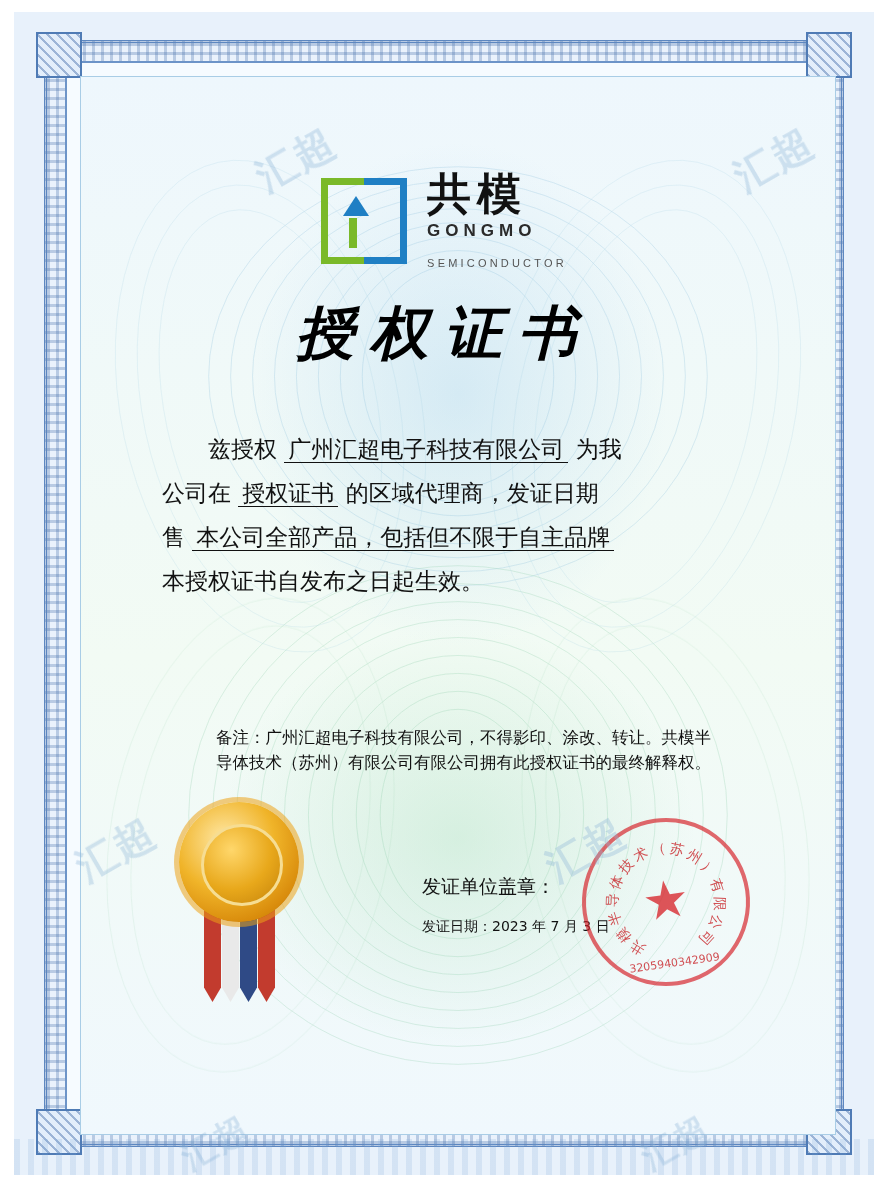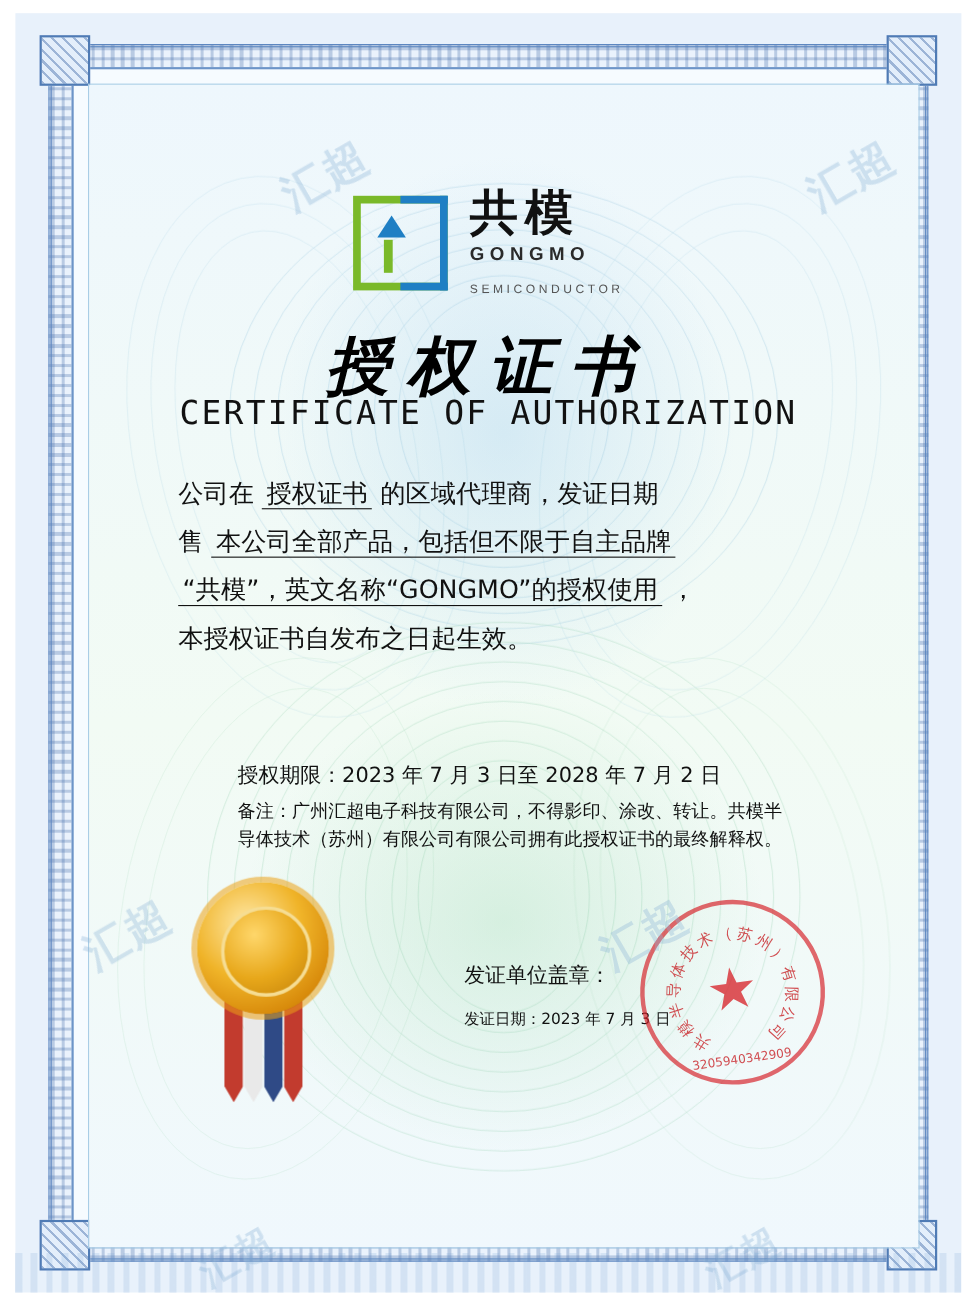--- a/index.html
+++ b/index.html
@@ -429,40 +429,39 @@
         <div class="bar"></div>
       </div>
       <div class="logo-text">
         <div class="logo-cn">共模</div>
         <div class="logo-en">GONGMO</div>
         <div class="logo-sub">SEMICONDUCTOR</div>
       </div>
     </div>
 
     <div class="title-cn">授权证书</div>
-    <div class="title-en">CERTIFICATE OF AUTHORIZATION</div>
 
     <div class="body-block">
+      <div class="body-line line-1">
+        <span>兹授权</span>
+        <span class="ul">广州汇超电子科技有限公司</span>
+        <span>为我</span>
+      </div>
       <div class="body-line">
         <span>公司在</span>
         <span class="ul">授权证书</span>
         <span>的区域代理商，发证日期</span>
       </div>
       <div class="body-line">
         <span>售</span>
         <span class="ul">本公司全部产品，包括但不限于自主品牌</span>
       </div>
-      <div class="body-line">
-        <span class="ul">“共模”，英文名称“GONGMO”的授权使用</span>
-        <span>，</span>
-      </div>
       <div class="body-line">本授权证书自发布之日起生效。</div>
     </div>
 
-    <div class="period">授权期限：2023 年 7 月 3 日至 2028 年 7 月 2 日</div>
 
     <div class="notes">
       <div>备注：广州汇超电子科技有限公司，不得影印、涂改、转让。共模半</div>
       <div>导体技术（苏州）有限公司有限公司拥有此授权证书的最终解释权。</div>
     </div>
 
     <div class="rosette">
       <div class="ribbon">
         <i class="r1"></i>
           <i class="r2"></i>

